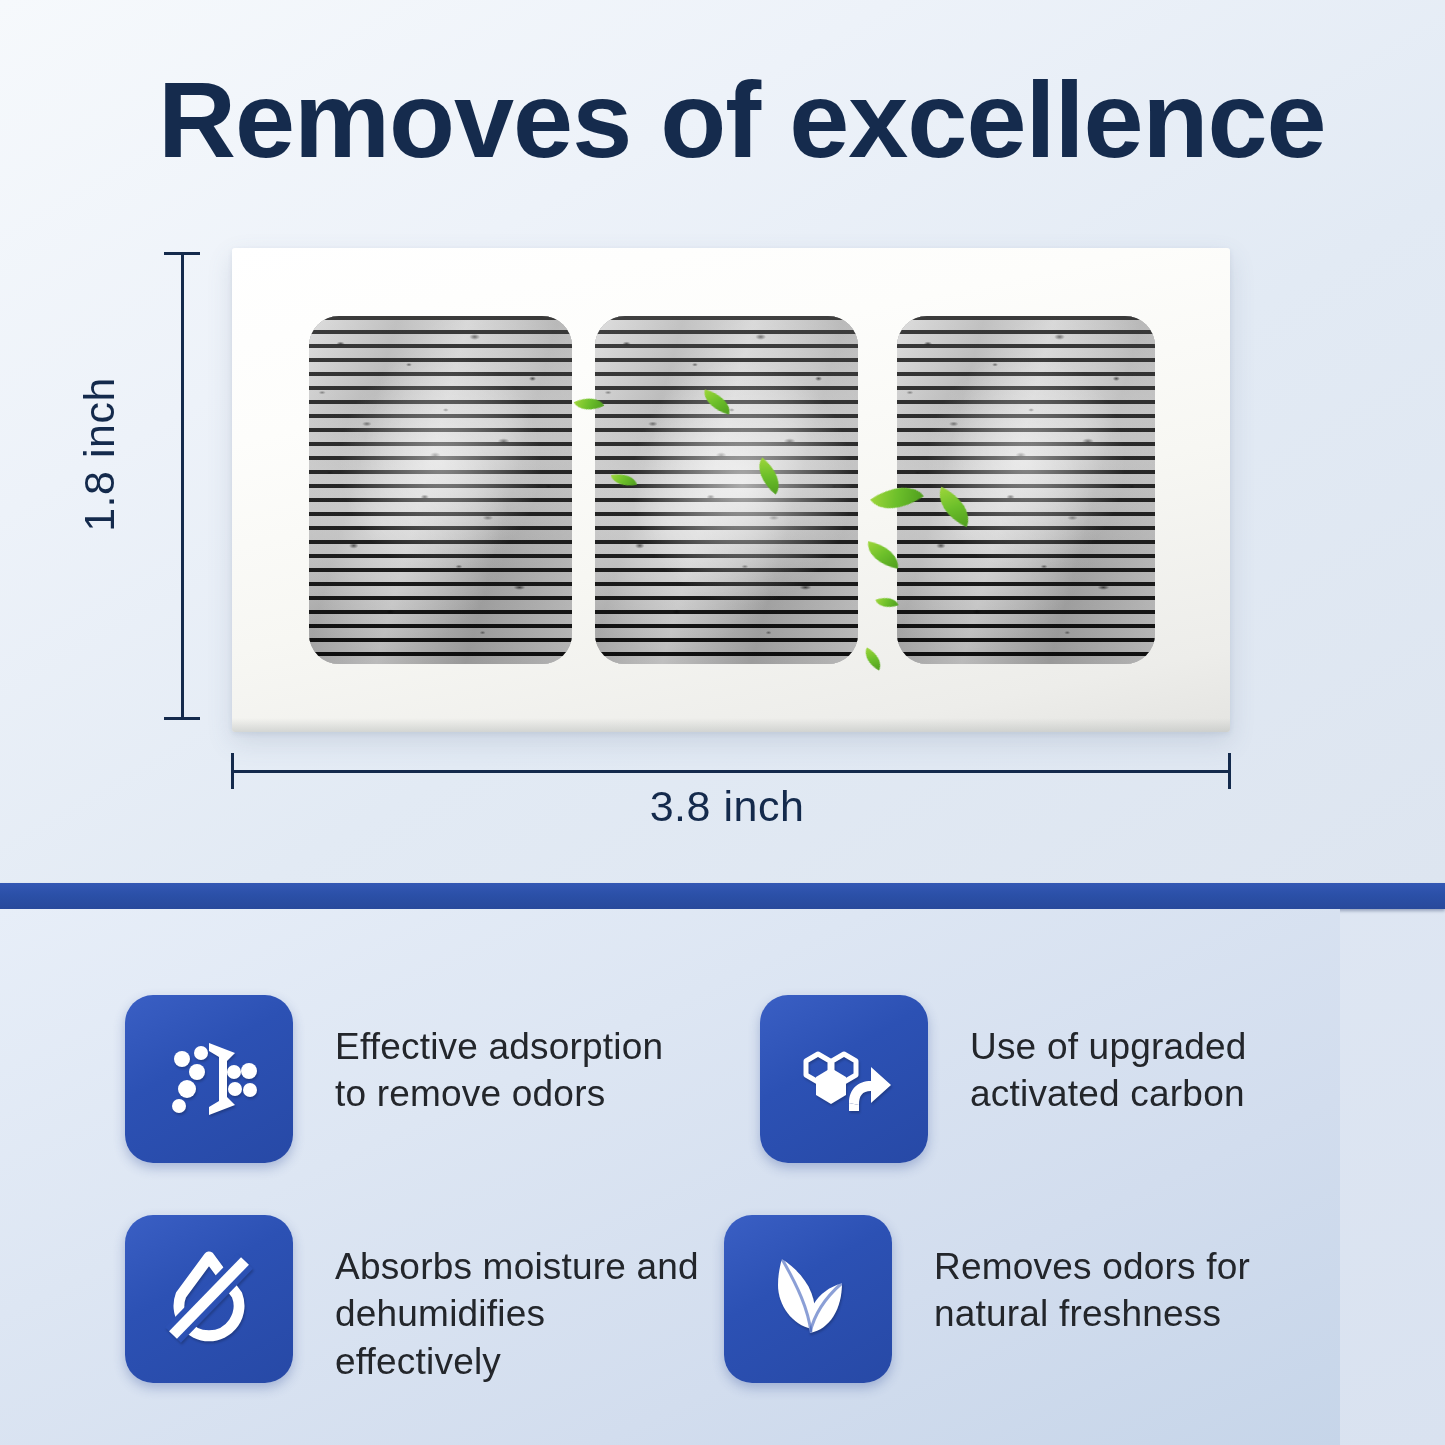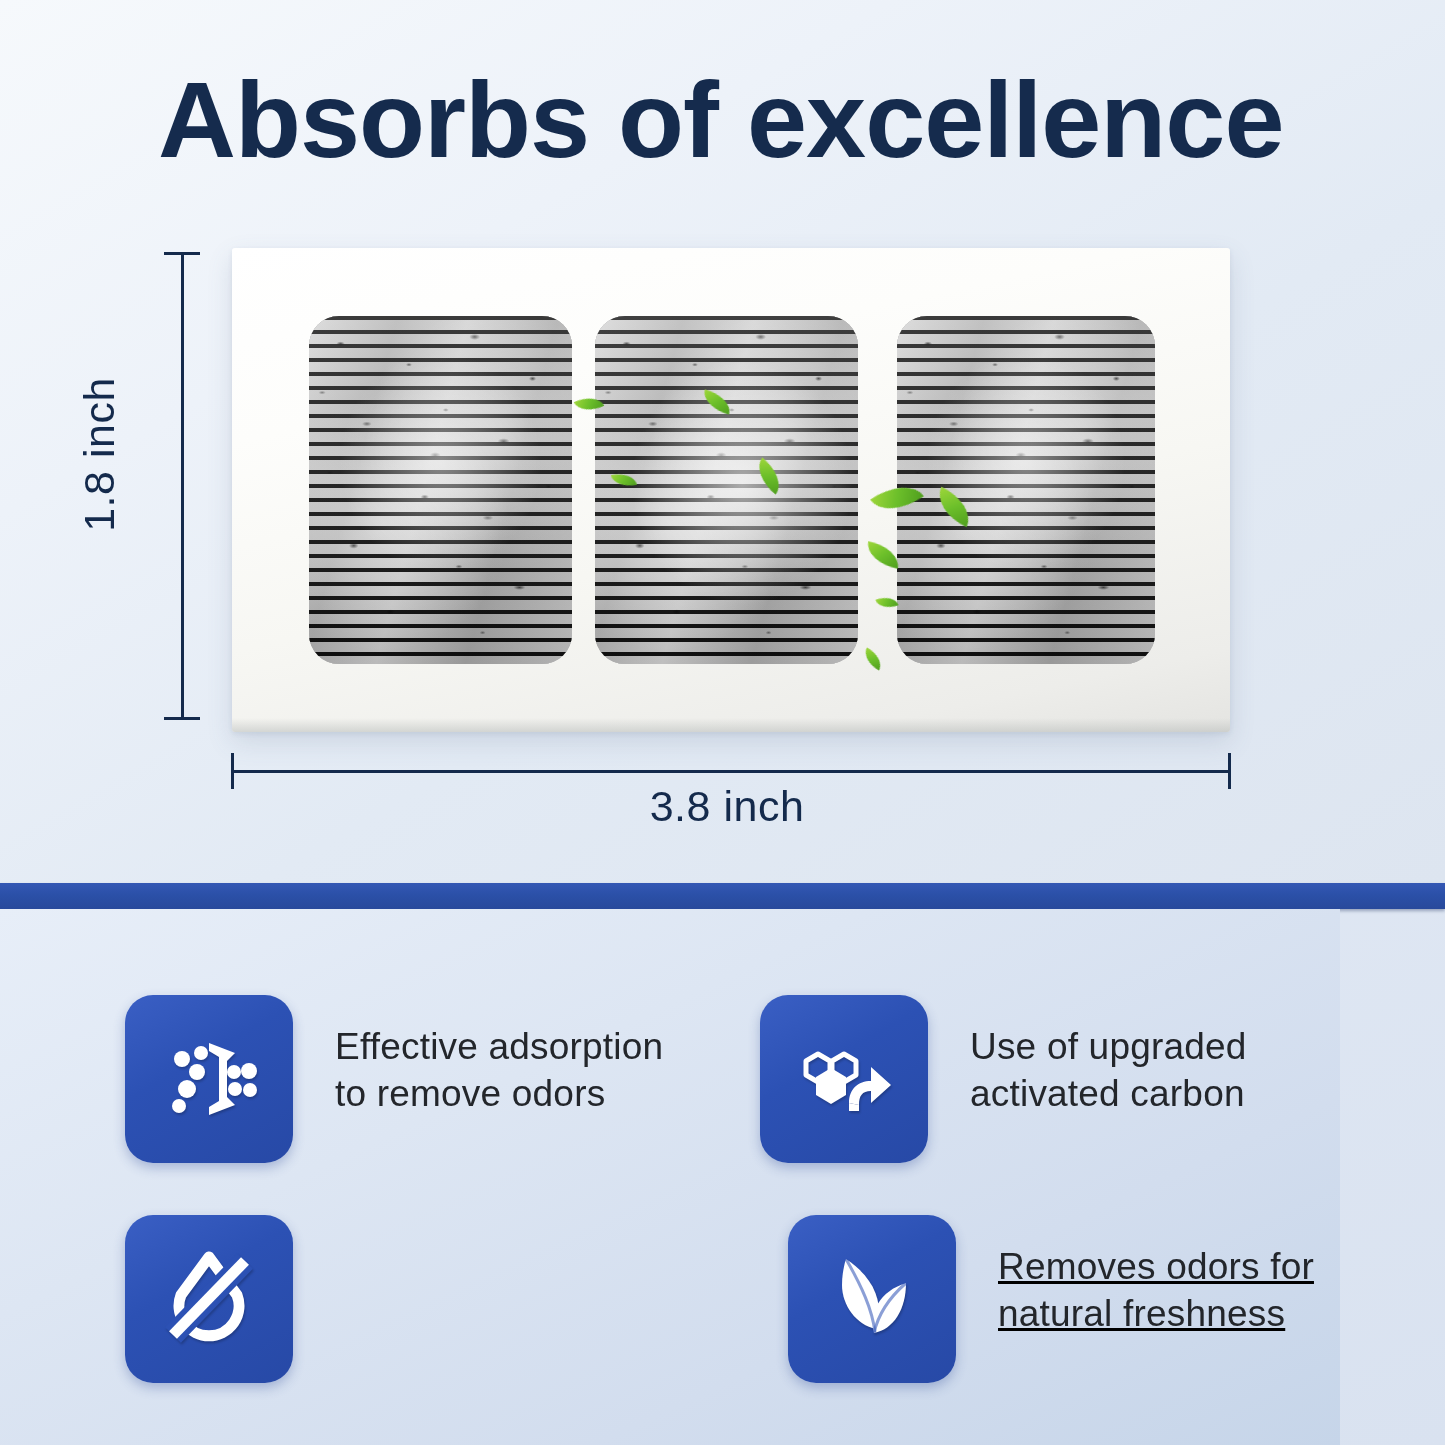--- a/index.html
+++ b/index.html
@@ -201,21 +201,21 @@
     left:0; top:0; width:1445px; height:536px;
   }
   .feature {
     position:absolute;
     display:flex;
     align-items:flex-start;
   }
   #feature-0 { left:125px; top:86px;  width:580px; }
   #feature-1 { left:760px; top:86px;  width:620px; }
   #feature-2 { left:125px; top:306px; width:580px; }
-  #feature-3 { left:788px; top:306px; width:620px;text-decoration:underline; }
+  #feature-3 { left:724px; top:306px; width:620px; }
 
   .feature-icon {
     flex: 0 0 auto;
     width:168px; height:168px;
     border-radius:28px;
     background: linear-gradient(150deg,#3a5fc4 0%, #2c51b4 40%, #2749a6 100%);
     box-shadow: 0 5px 12px rgba(40,70,150,0.30);
     display:flex; align-items:center; justify-content:center;
   }
   .feature-icon svg { display:block; filter: drop-shadow(1px 2px 1px rgba(0,0,0,0.22)); }
@@ -230,21 +230,21 @@
     letter-spacing:0.2px;
   }
 </style>
 </head>
 <body>
 
 <div id="page">
 
   <div id="top-section">
 
-    <div id="headline">Absorbs of excellence</div>
+    <div id="headline">Removes of excellence</div>
 
     <div id="product-figure">
       <div id="vent-body">
 
         <div class="filter-panel" id="panel-1">
           <div class="carbon-texture"></div>
           <div class="louvres"></div>
           <div class="panel-gloss"></div>
         </div>
 
@@ -326,20 +326,21 @@
       <div class="feature" id="feature-2">
         <div class="feature-icon">
           <span>
             <svg width="104" height="104" viewBox="0 0 104 104" fill="none">
               <path d="M52 10 L80 48 A30 30 0 1 1 24 48 Z" stroke="#ffffff" stroke-width="11" fill="none" stroke-linejoin="round"></path>
               <path d="M16 88 L88 14" stroke="#2c51b4" stroke-width="22" stroke-linecap="butt"></path>
               <path d="M16 88 L88 14" stroke="#ffffff" stroke-width="11" stroke-linecap="butt"></path>
             </svg>
           </span>
         </div>
+        <div class="feature-text">Absorbs moisture and dehumidifies effectively</div>
       </div>
 
       <div class="feature" id="feature-3">
         <div class="feature-icon">
           <span>
             <svg width="104" height="104" viewBox="0 0 104 104" fill="none">
               <path d="M26 12 C56 32, 64 58, 56 82 C36 78, 22 58, 22 38 C22 28, 24 18, 26 12 Z" fill="#ffffff"></path>
               <path d="M86 36 C86 62, 74 82, 54 86 C48 66, 60 44, 86 36 Z" fill="#ffffff"></path>
               <path d="M26 12 C42 40, 52 62, 55 85" stroke="#2c51b4" stroke-width="3" fill="none" opacity="0.55"></path>
               <path d="M86 36 C70 50, 58 68, 54 86" stroke="#2c51b4" stroke-width="3" fill="none" opacity="0.55"></path>

